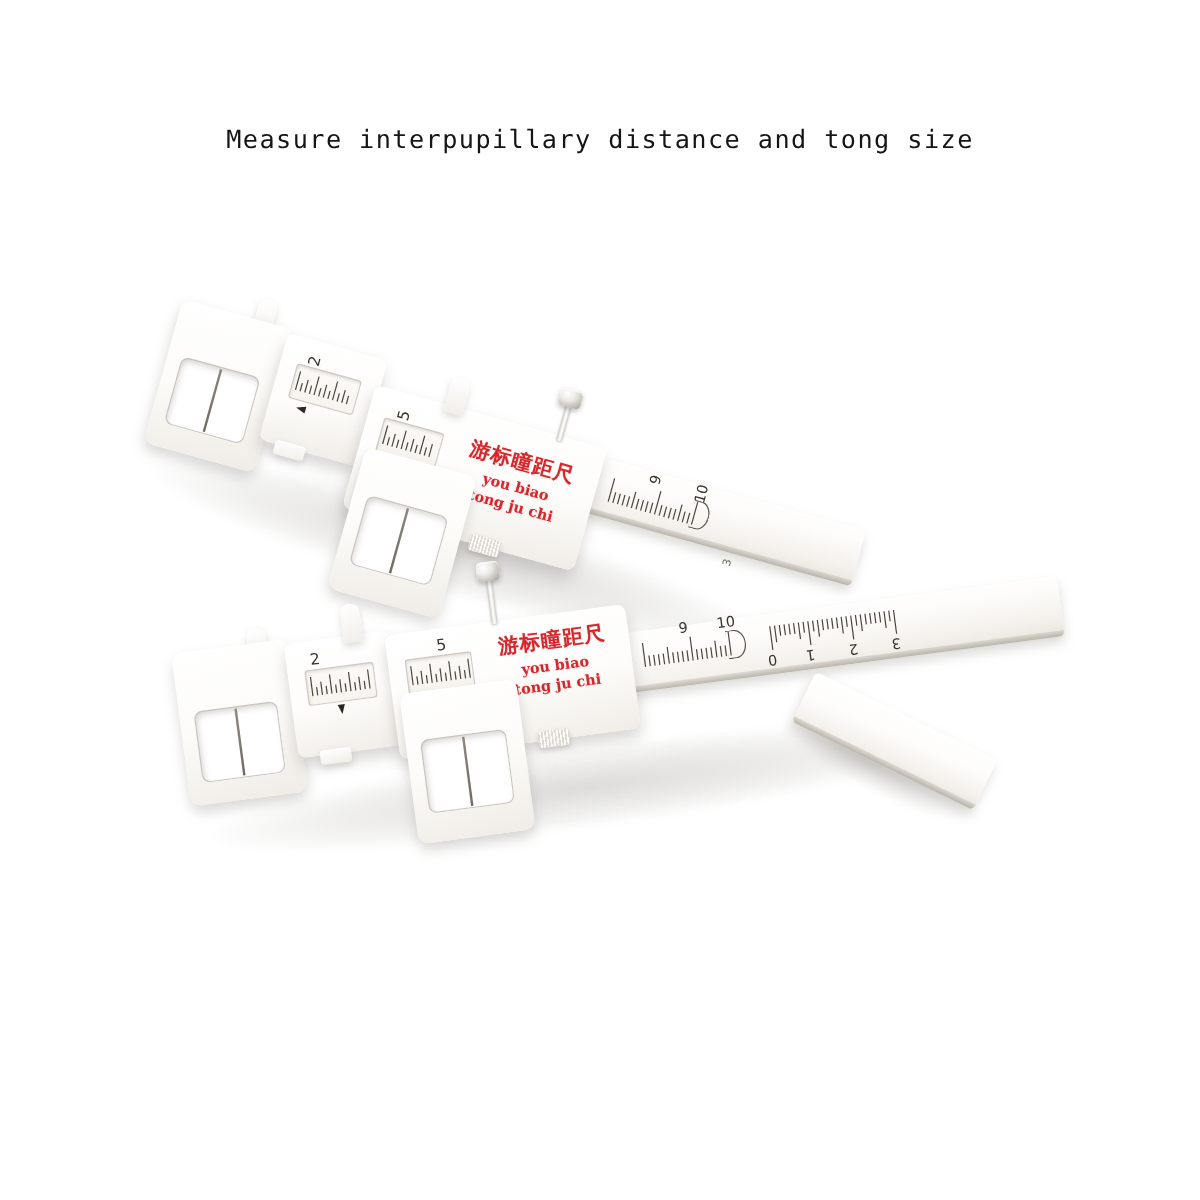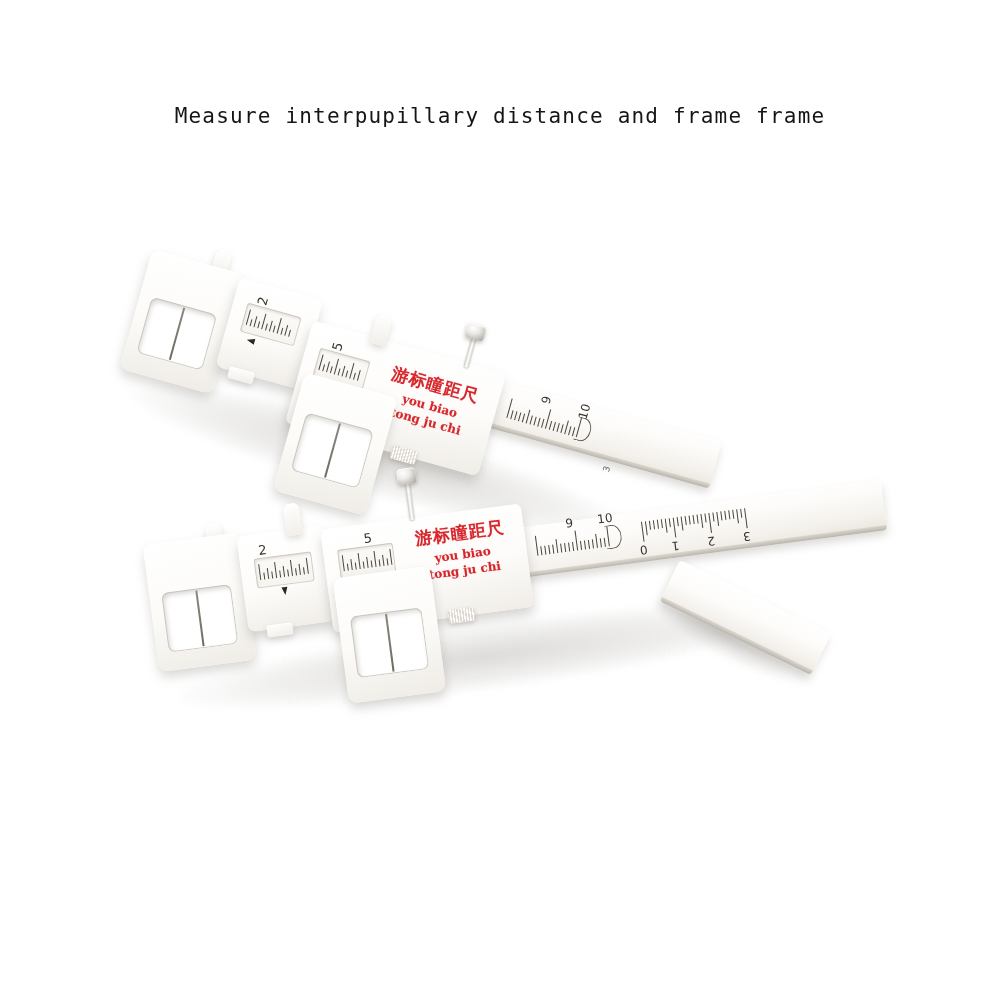--- a/index.html
+++ b/index.html
@@ -164,21 +164,21 @@
     background:radial-gradient(ellipse at center,rgba(140,136,128,.30) 0%,rgba(140,136,128,.13) 48%,rgba(255,255,255,0) 74%);
     border-radius:50%;
     filter:blur(3px);
   }
 </style>
 </head>
 <body>
 
 <div id="stage">
 
-  <div class="caption">Measure interpupillary distance and frame frame</div>
+  <div class="caption">Measure interpupillary distance and tong size</div>
 
   <div class="caliper" id="upper" style="left:150px;top:236px;transform:rotate(15.5deg);">
 
     <div class="shadow-blob" style="left:20px;top:120px;width:520px;height:70px;"></div>
 
     <div class="beam" style="left:86px;top:46px;width:520px;height:48px;">
       <div class="beam-edge"></div>
     </div>
 
     <div class="scale" style="left:30px;top:54px;width:72px;height:20px;">

